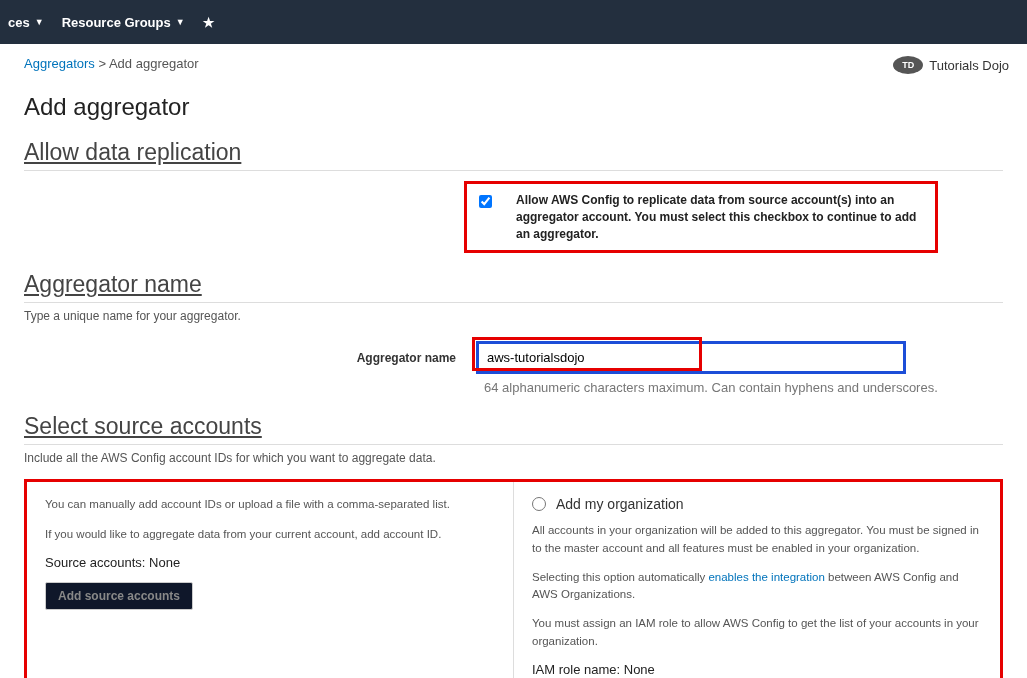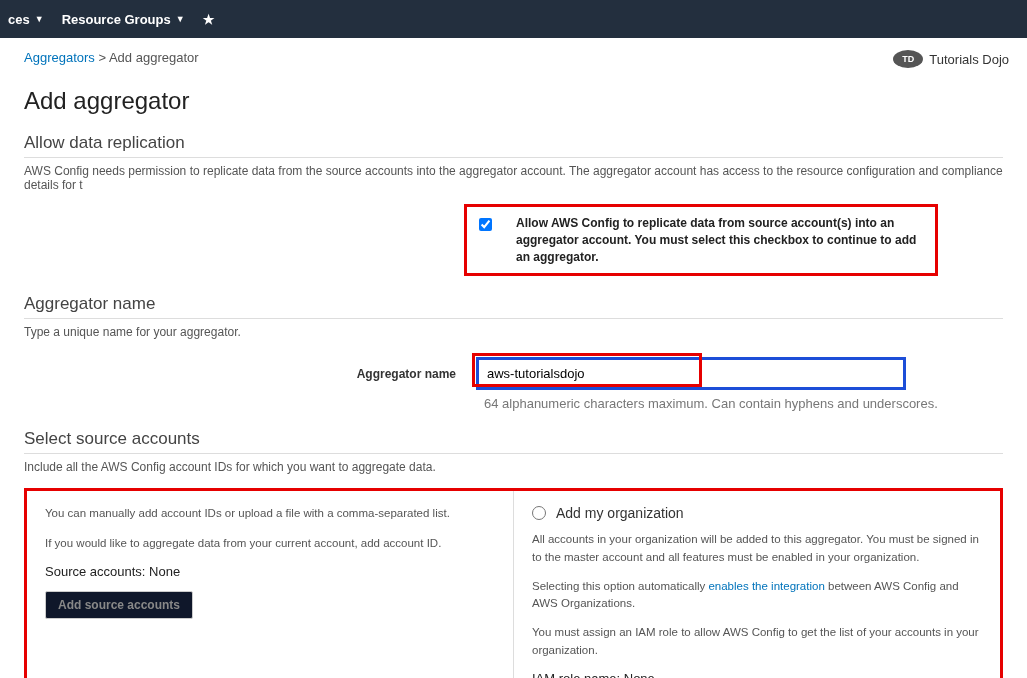--- a/index.html
+++ b/index.html
@@ -1,27 +1,27 @@
 <!DOCTYPE html>
 <html><head>
 <meta charset="utf-8">
 <style>
   * { box-sizing: border-box; margin: 0; padding: 0; }
   body { font-family: "Helvetica Neue", Arial, sans-serif; font-size: 13px; color: #333; background: #fff; width: 1027px; }
-  .top-nav { background: #232f3e; color: #fff; height: 38px; display: flex; align-items: center; padding: 0 8px; gap: 18px; font-size: 13px; font-weight: 600; }
+  .top-nav { background: #232f3e; color: #fff; height: 44px; display: flex; align-items: center; padding: 0 8px; gap: 18px; font-size: 13px; font-weight: 600; }
   .top-nav .nav-item { display: flex; align-items: center; gap: 5px; cursor: pointer; }
   .top-nav .caret { font-size: 9px; }
   .top-nav .pin-icon { font-size: 13px; }
   .page { padding: 12px 24px 30px 24px; position: relative; }
   .brand { position: absolute; top: 12px; right: 18px; display: flex; align-items: center; gap: 6px; font-size: 13px; color: #333; font-weight: 500;}
   .brand .td-badge { background: #555; color:#fff; border-radius:50%; width:30px; height:18px; display:inline-flex; align-items:center; justify-content:center; font-size:9px; font-weight:700;}
   .breadcrumb { font-size: 13px; color: #555; margin-bottom: 22px; }
   .breadcrumb a { color: #0073bb; text-decoration: none; }
   h1.page-title { font-size: 24px; font-weight: 400; color: #222; margin-bottom: 10px; }
-  h2.section-title { font-size: 17px; font-weight: 400; color: #444; padding-bottom: 4px; border-bottom: 1px solid #ddd; margin-top: 18px; margin-bottom: 6px; }
+  h2.section-title { font-size: 23px; font-weight: 400; color: #444; padding-bottom: 4px; border-bottom: 1px solid #ddd; margin-top: 18px; margin-bottom: 6px; text-decoration: underline; }
   .section-desc { font-size: 12px; color: #555; margin-bottom: 12px; }
   .highlight-box { border: 3px solid #e60000; padding: 8px 12px; display: flex; gap: 24px; align-items: flex-start; }
   .highlight-replicate { margin-left: 440px; margin-right: 65px; margin-top: 10px;}
   .highlight-replicate input[type=checkbox] { margin-top: 3px; }
   .highlight-replicate .cb-label { font-size: 12px; color:#222; font-weight:700; line-height:1.4; }
   .form-row { display:flex; align-items:center; gap: 12px; margin-top: 18px; }
   .form-row .label { width: 440px; text-align:right; font-size:12px; font-weight:700; color:#333; padding-right:8px;}
   .input-wrap { position: relative; }
   .input-wrap input { width: 430px; padding: 6px 8px; font-size: 13px; border:3px solid #1d4ed8; }
   .input-highlight { position:absolute; top:-4px; left:-4px; width: 230px; height: 34px; border:3px solid #e60000; pointer-events:none;}
@@ -63,21 +63,20 @@
 
   <div class="breadcrumb">
     <a href="#">Aggregators</a>
     <span>&gt;</span>
     <span>Add aggregator</span>
   </div>
 
   <h1 class="page-title">Add aggregator</h1>
 
   <h2 class="section-title">Allow data replication</h2>
-  <div class="section-desc">AWS Config needs permission to replicate data from the source accounts into the aggregator account. The aggregator account has access to the resource configuration and compliance details for t</div>
 
   <div class="highlight-box highlight-replicate">
     <input type="checkbox" checked="" style="">
     <div class="cb-label">Allow AWS Config to replicate data from source account(s) into an aggregator account. You must select this checkbox to continue to add an aggregator.</div>
   </div>
 
   <h2 class="section-title">Aggregator name</h2>
   <div class="section-desc">Type a unique name for your aggregator.</div>
 
   <div class="form-row">

